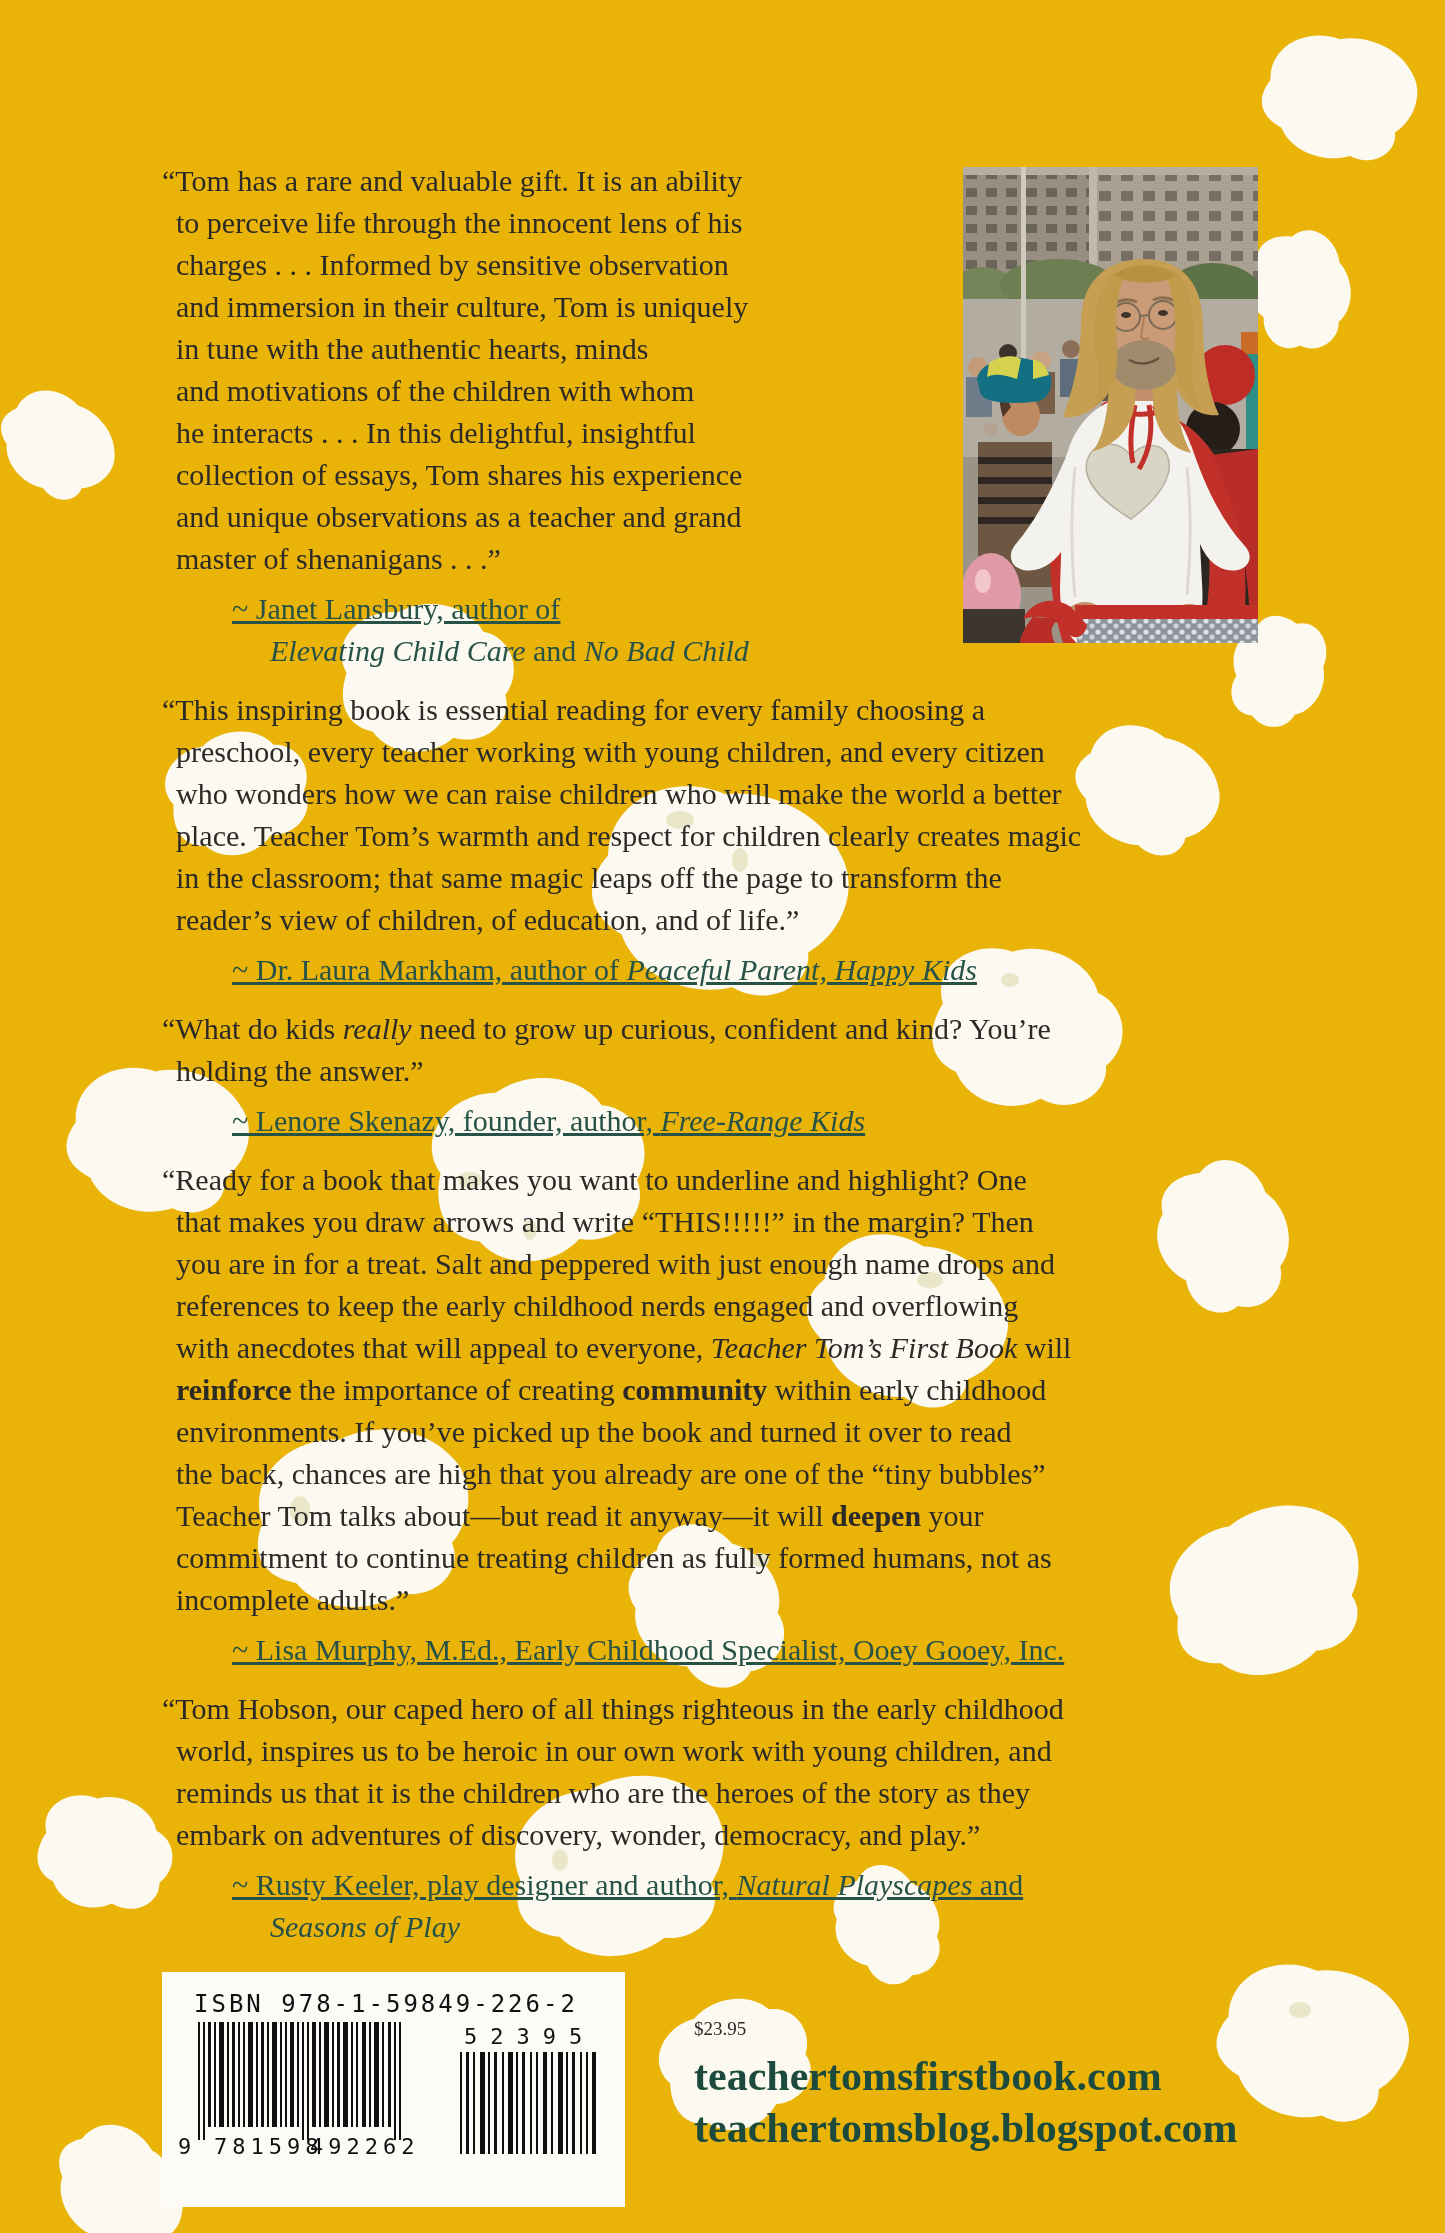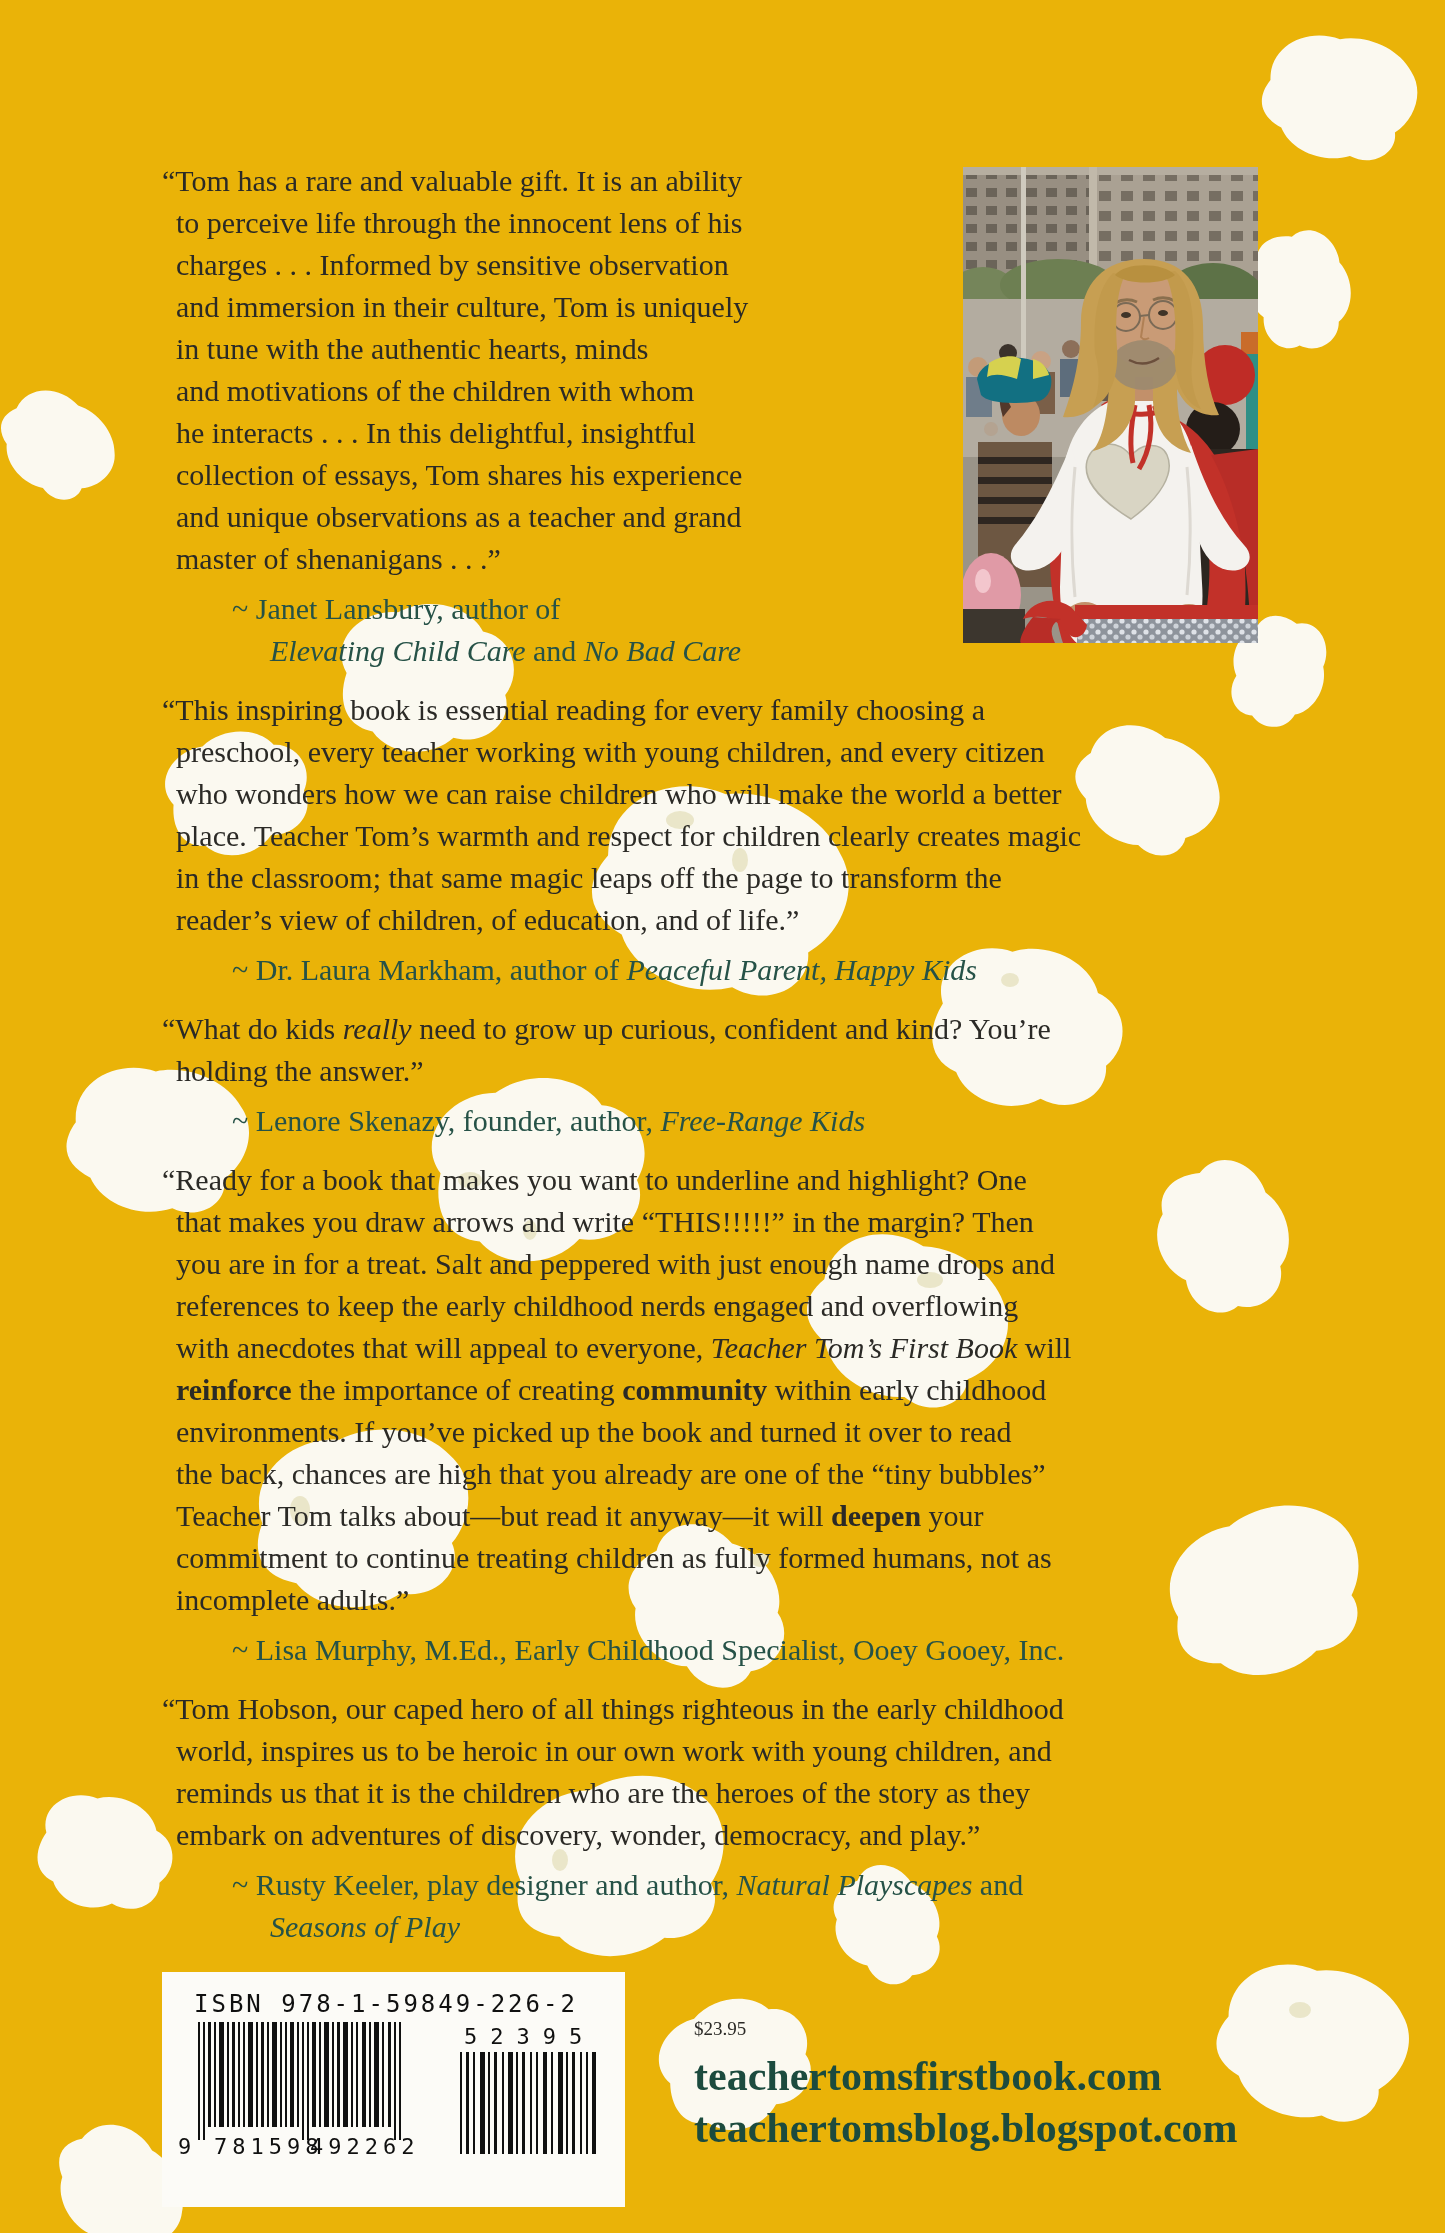--- a/index.html
+++ b/index.html
@@ -9,21 +9,21 @@
     font-family:"Liberation Serif",serif;color:#2b2a26;
   }
   .bg{position:absolute;left:0;top:0;z-index:0;}
   .content{position:absolute;left:162px;top:160px;width:1130px;z-index:2;}
   .quote{font-size:30px;line-height:42px;}
   .quote .line{white-space:nowrap;padding-left:14px;}
   .quote .line.first{padding-left:0;}
   .blurb-1 .quote{width:780px;}
   .attr{color:#265247;font-size:30px;line-height:42px;margin:8px 0 17px 70px;}
   .attr .line{white-space:nowrap;padding-left:38px;}
-  .attr .line.first{padding-left:0;}
+  .attr .line.first{padding-left:0;text-decoration:underline;}
   .seg-i{font-style:italic;}
   .seg-b{font-weight:bold;}
   .photo{position:absolute;left:963px;top:167px;width:295px;height:476px;margin:0;z-index:3;}
   .photo svg{display:block;}
   .barcode-box{position:absolute;left:162px;top:1972px;width:463px;height:235px;background:#FCFBF7;z-index:3;}
   .isbn-text{font-family:"DejaVu Sans Mono",monospace;font-size:24px;letter-spacing:3px;fill:#101010;}
   .bar-digits{font-family:"DejaVu Sans Mono",monospace;font-size:22px;letter-spacing:5px;fill:#101010;}
   .supp-digits{font-family:"DejaVu Sans Mono",monospace;font-size:22px;letter-spacing:13px;fill:#101010;}
   .price{position:absolute;left:694px;top:2018px;font-size:19px;color:#2b2a26;z-index:3;}
   .site-url{position:absolute;left:694px;font-weight:bold;font-size:42px;color:#1C4B3E;z-index:3;white-space:nowrap;}
@@ -218,21 +218,21 @@
           <div class="line"><span>and immersion in their culture, Tom is uniquely</span></div>
           <div class="line"><span>in tune with the authentic hearts, minds</span></div>
           <div class="line"><span>and motivations of the children with whom</span></div>
           <div class="line"><span>he interacts . . . In this delightful, insightful</span></div>
           <div class="line"><span>collection of essays, Tom shares his experience</span></div>
           <div class="line"><span>and unique observations as a teacher and grand</span></div>
           <div class="line"><span>master of shenanigans . . .”</span></div>
         </div>
       <div class="attr">
           <div class="line first"><span>~ Janet Lansbury, author of</span></div>
-          <div class="line"><span class="seg-i">Elevating Child Care</span><span> and </span><span class="seg-i">No Bad Care</span></div>
+          <div class="line"><span class="seg-i">Elevating Child Care</span><span> and </span><span class="seg-i">No Bad Child</span></div>
         </div>
     </section>
     <section class="blurb blurb-2">
       <div class="quote">
           <div class="line first"><span>“This inspiring book is essential reading for every family choosing a</span></div>
           <div class="line"><span>preschool, every teacher working with young children, and every citizen</span></div>
           <div class="line"><span>who wonders how we can raise children who will make the world a better</span></div>
           <div class="line"><span>place. Teacher Tom’s warmth and respect for children clearly creates magic</span></div>
           <div class="line"><span>in the classroom; that same magic leaps off the page to transform the</span></div>
           <div class="line"><span>reader’s view of children, of education, and of life.”</span></div>

